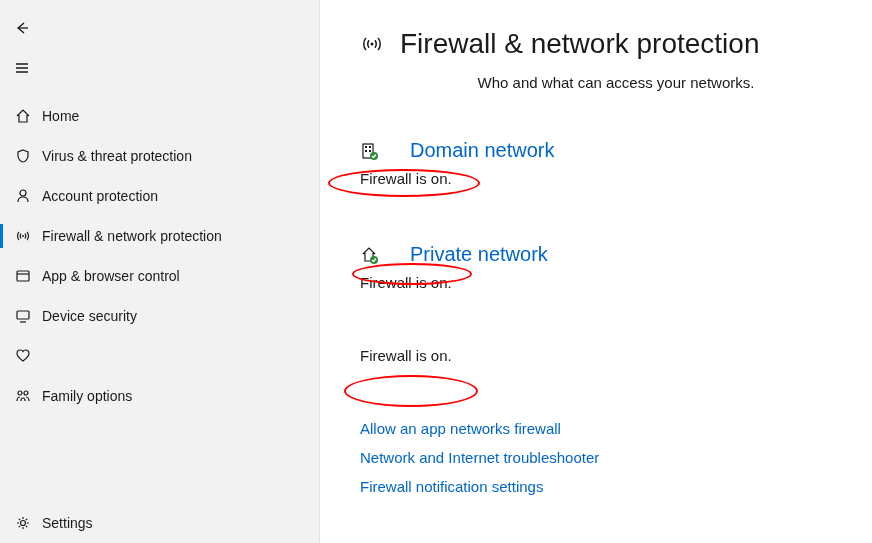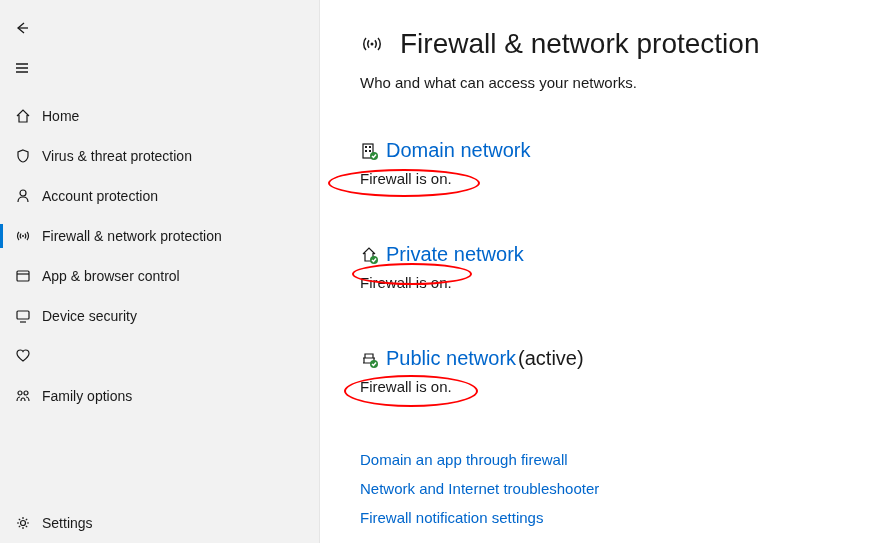--- a/index.html
+++ b/index.html
@@ -69,26 +69,27 @@
       margin-bottom: 14px;
     }
     .page-title {
       font-size: 28px;
       font-weight: 400;
     }
     .page-subtitle {
       font-size: 15px;
       color: #1a1a1a;
       margin-bottom: 48px;
+      text-align: center;
     }
     .network-block { margin-bottom: 56px; position: relative; }
     .net-head {
       display: flex;
       align-items: center;
-      gap: 6px;
+      gap: 30px;
     }
     .net-link {
       color: #0066cc;
       font-size: 20px;
       font-weight: 400;
       cursor: pointer;
     }
     .net-active {
       font-size: 20px;
       color: #1a1a1a;
@@ -268,33 +269,22 @@
             <path d="M12 15 L13.5 16.5 L16 13.5" stroke="#fff" stroke-width="1.5" fill="none"></path>
           </svg>
       </span>
       <span class="net-link">Private network</span>
     </div>
     <div class="net-status">Firewall is on.</div>
     <div class="annotation" style="left:-8px; top:20px; width:120px; height:22px;"></div>
   </div>
 
   <div class="network-block">
-    <div class="net-head">
-      <span>
-        <svg width="20" height="20" viewBox="0 0 20 20">
-            <path d="M3 9 H15 M5 9 V5 H13 V9 M4 9 V14 M14 9 V14 M3 14 H15" stroke="#1a1a1a" stroke-width="1.2" fill="none"></path>
-            <circle cx="14" cy="15" r="4" fill="#2d8a39"></circle>
-            <path d="M12 15 L13.5 16.5 L16 13.5" stroke="#fff" stroke-width="1.5" fill="none"></path>
-          </svg>
-      </span>
-      <span class="net-link">Public network</span>
-      <span class="net-active">(active)</span>
-    </div>
     <div class="net-status">Firewall is on.</div>
     <div class="annotation" style="left:-16px; top:28px; width:134px; height:32px;"></div>
   </div>
 
   <div class="link-list">
-    <span class="text-link">Domain an app through firewall</span>
+    <span class="text-link">Allow an app networks firewall</span>
     <span class="text-link">Network and Internet troubleshooter</span>
     <span class="text-link">Firewall notification settings</span>
   </div>
 </div>
 
 </body></html>

